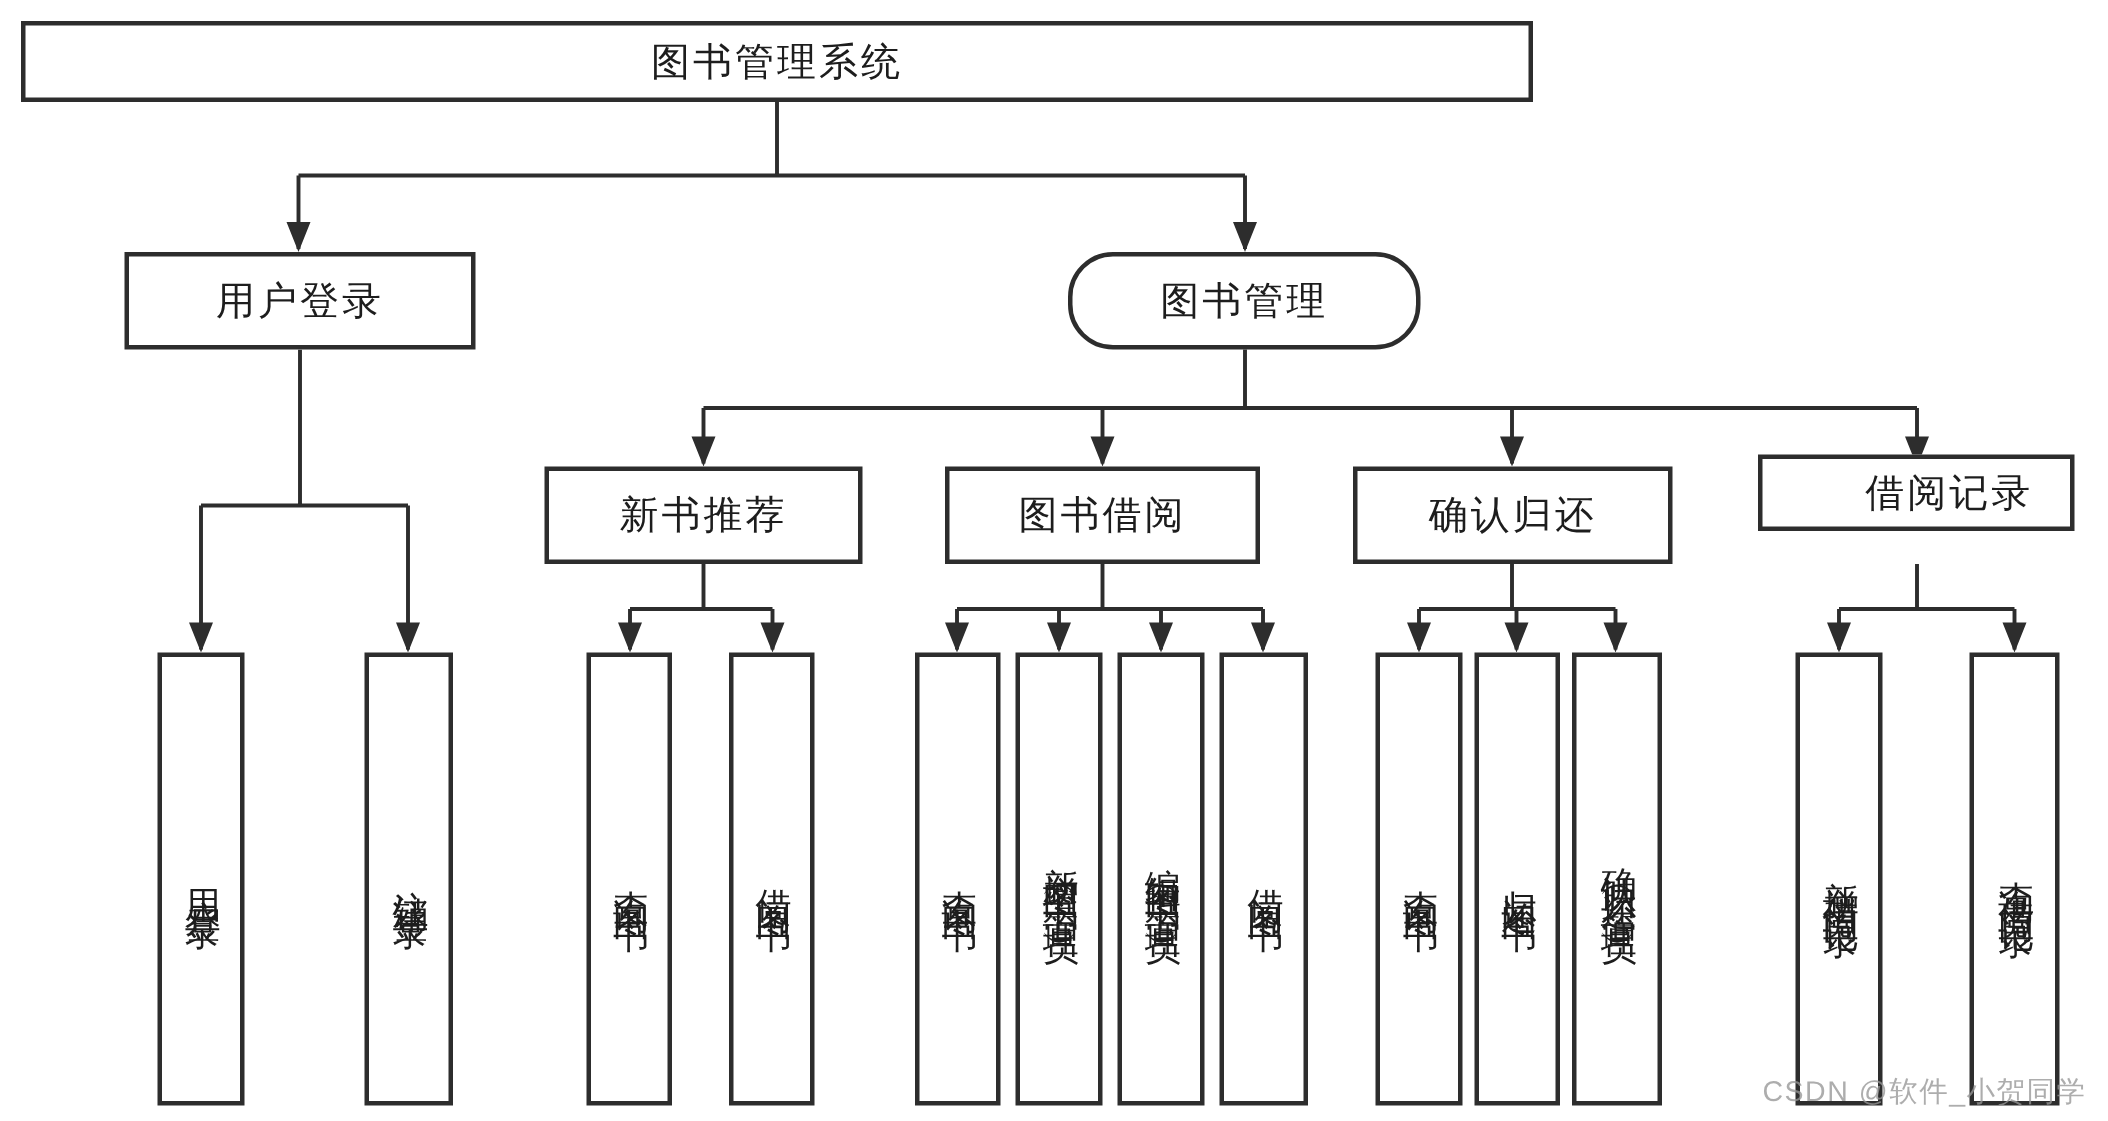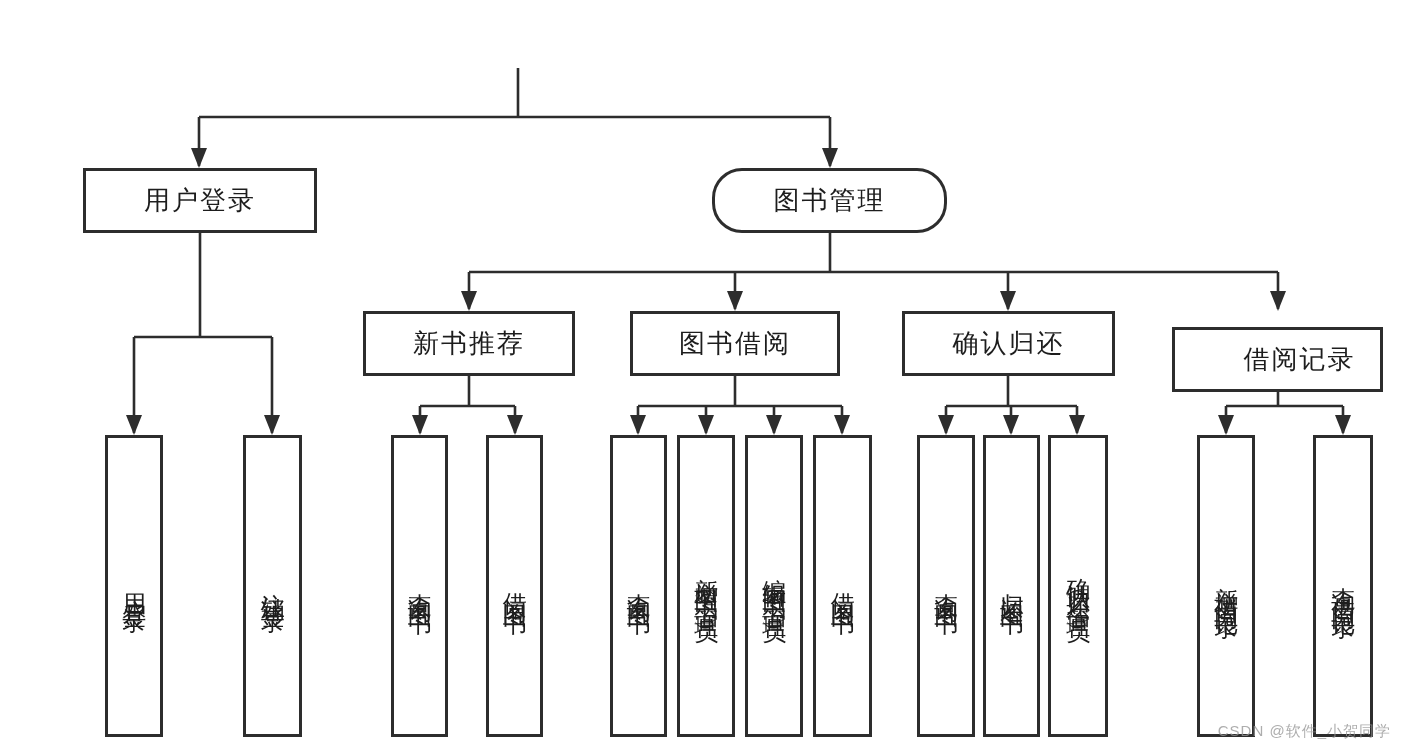--- a/index.html
+++ b/index.html
@@ -50,21 +50,21 @@
     writing-mode: vertical-rl;
     text-orientation: mixed;
     font-size: 24px;
     letter-spacing: 6px;
     line-height: 1.1;
   }
   .watermark {
     position: absolute;
     right: 14px;
     bottom: 6px;
-    font-size: 15px;
+    font-size: 19px;
     letter-spacing: 1px;
     color: rgba(150, 150, 150, 0.78);
     z-index: 5;
     white-space: nowrap;
     margin-left: 32px;
   }
 </style>
 </head>
 <body>
 
@@ -85,28 +85,29 @@
       M1000,291 L1016,291 L1008,311 Z  M1270,291 L1286,291 L1278,311 Z
       M126,415 L142,415 L134,435 Z  M264,415 L280,415 L272,435 Z
       M412,415 L428,415 L420,435 Z  M507,415 L523,415 L515,435 Z
       M630,415 L646,415 L638,435 Z  M698,415 L714,415 L706,435 Z
       M766,415 L782,415 L774,435 Z  M834,415 L850,415 L842,435 Z
       M938,415 L954,415 L946,435 Z  M1003,415 L1019,415 L1011,435 Z
       M1069,415 L1085,415 L1077,435 Z  M1218,415 L1234,415 L1226,435 Z
       M1335,415 L1351,415 L1343,435 Z"></path>
   </svg>
 
+  <div class="box hbox root-box" style="left:14px; top:14px; width:1008px; height:54px;">图书管理系统</div>
 
   <div class="box hbox" style="left:83px; top:168px; width:234px; height:65px;">用户登录</div>
   <div class="box hbox" style="left:712px; top:168px; width:235px; height:65px;border-radius:30px;">图书管理</div>
 
   <div class="box hbox" style="left:363px; top:311px; width:212px; height:65px;">新书推荐</div>
   <div class="box hbox" style="left:630px; top:311px; width:210px; height:65px;">图书借阅</div>
   <div class="box hbox" style="left:902px; top:311px; width:213px; height:65px;">确认归还</div>
-  <div class="box hbox" style="left:1172px; top:327px; width:211px; height:65px;padding-left:44px;">借阅记录</div>
+  <div class="box hbox" style="left:1172px; top:303px; width:211px; height:51px;padding-left:44px;">借阅记录</div>
 
   <div class="box vbox" style="left:105px; top:435px; width:58px; height:302px;">用户登录</div>
   <div class="box vbox" style="left:243px; top:435px; width:59px; height:302px;">注销登录</div>
 
   <div class="box vbox" style="left:391px; top:435px; width:57px; height:302px;">查询图书</div>
   <div class="box vbox" style="left:486px; top:435px; width:57px; height:302px;">借阅图书</div>
 
   <div class="box vbox" style="left:610px; top:435px; width:57px; height:302px;">查询图书</div>
   <div class="box vbox" style="left:677px; top:435px; width:58px; height:302px;">新增图书（管理员）</div>
   <div class="box vbox" style="left:745px; top:435px; width:58px; height:302px;">编辑图书（管理员）</div>

